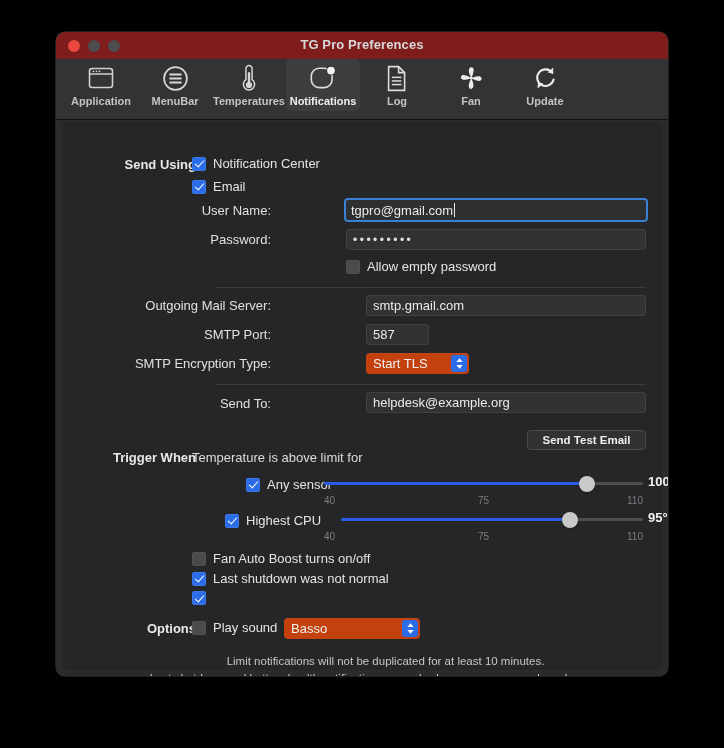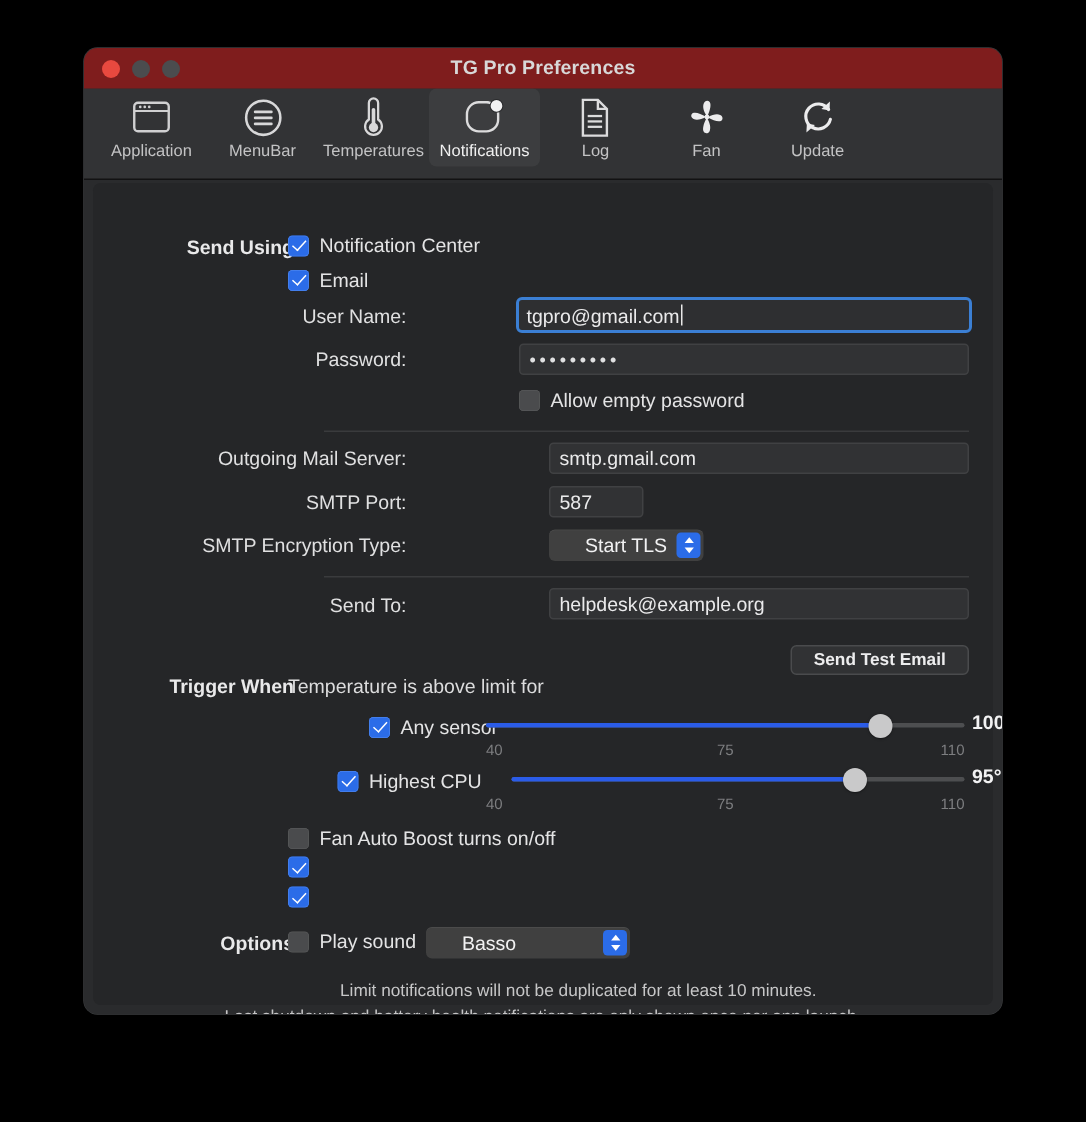--- a/index.html
+++ b/index.html
@@ -40,20 +40,21 @@
   }
 
   
   .toolbar {
     height: 61px;
     background: #323335;
     display: flex;
     align-items: flex-start;
     padding-left: 8px;
     border-bottom: 1px solid #121213;
+    font-weight: bold;
   }
   .tb-item {
     width: 74px;
     padding: 3px 0 4px;
     border-radius: 5px;
     display: flex; flex-direction: column; align-items: center;
     cursor: default;
   }
   .tb-item.selected { background: #3c3d3f; }
   .tb-icon {
@@ -143,24 +144,24 @@
     display: inline-block;
     width: 1px; height: 14px;
     background: #e8e8e8;
     margin-left: 1px;
   }
   .dots { letter-spacing: 2.5px; font-size: 12px; color: #e0e0e1; }
 
   
   .popup {
     height: 21px;
-    background: #404040;
+    background: #c2410c;
     border-radius: 4px;
     display: flex; align-items: center;
-    padding-left: 24px;
+    padding-left: 7px;
     font-size: 13px; color: #f2f2f3;
     position: relative;
     box-shadow: 0 0.5px 0 rgba(255,255,255,0.08) inset;
   }
   .popup .arrows {
     position: absolute; right: 2px; top: 2px;
     width: 16px; height: 17px;
     background: #2b6ce8;
     border-radius: 3px;
     display: flex; align-items: center; justify-content: center;
@@ -431,20 +432,21 @@
       </div>
       <div class="slider-value" style="left:592px; top:390px;">95°C</div>
 
       <div class="row" style="left:136px; top:431px;align-items:flex-end;">
         <span class="cb off"></span>
         <span class="cb-text">Fan Auto Boost turns on/off</span>
       </div>
 
       <div class="row" style="left:136px; top:451px;">
         <span class="cb on"></span>
+        <span class="cb-text">Last shutdown was not normal</span>
       </div>
 
       <div class="row" style="left:136px; top:471px;">
         <span class="cb on"></span>
       </div>
 
       <div class="sect-label" style="position:absolute; left:20px; top:501px; width:120px;">Options</div>
       <div class="row" style="left:136px; top:500px;">
         <span class="cb off"></span>
         <span class="cb-text">Play sound</span>

